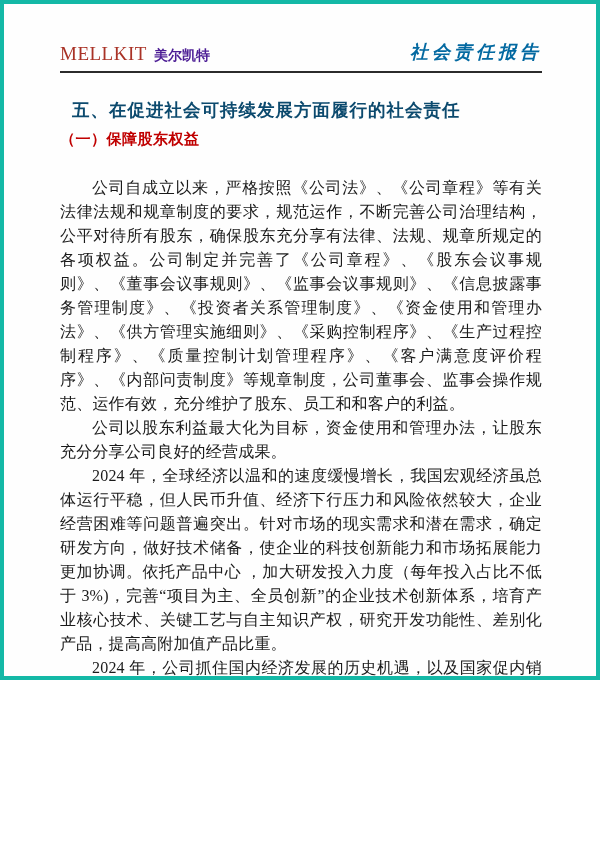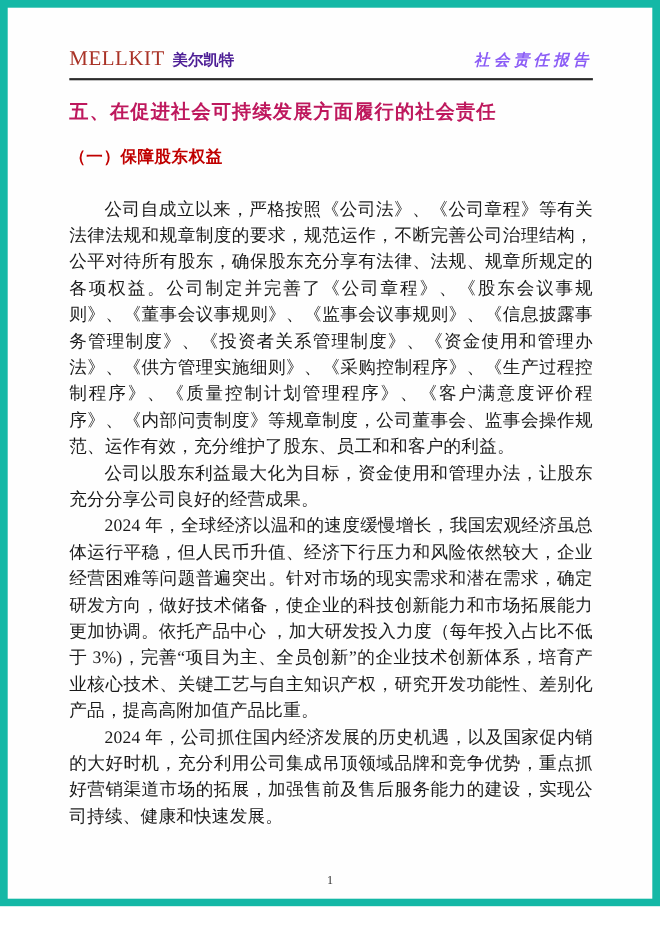--- a/index.html
+++ b/index.html
@@ -3,24 +3,24 @@
 <meta charset="utf-8">
 <style>
   html, body {
     margin: 0;
     padding: 0;
     background: #ffffff;
   }
   .page {
     position: relative;
     width: 600px;
-    height: 824px;
+    height: 680px;
     background: #fefefe;
     box-sizing: border-box;
-    border: 7px solid #14b8a6;
+    border: 4px solid #14b8a6;
     font-family: "Liberation Serif", "DejaVu Serif", serif;
     color: #1a1a1a;
     overflow: hidden;
   }
   .header {
     position: absolute;
     left: 56px;
     right: 54px;
     top: 36px;
   }
@@ -42,39 +42,39 @@
     font-size: 19px;
     letter-spacing: 0.5px;
     color: #a93226;
   }
   .logo-cjk {
     font-size: 14px;
     font-weight: 700;
     color: #4c1d95;
   }
   .doc-type {
-    font-size: 14px;
+    font-size: 18px;
     font-weight: bold;
     font-style: italic;
     letter-spacing: 4px;
-    color: #8b5cf6;
+    color: #0369a1;
     white-space: nowrap;
     padding-bottom: 1px;
   }
   .title {
     position: absolute;
     left: 56px;
     right: 54px;
     top: 82px;
-    margin: 0;
+    margin: 12px;
     font-family: "Liberation Sans", "DejaVu Sans", sans-serif;
     font-weight: bold;
     font-size: 17.5px;
     letter-spacing: 1px;
-    color: #be185d;
+    color: #0c4a6e;
   }
   .section-heading {
     position: absolute;
     left: 56px;
     right: 44px;
     top: 126px;
     margin: 0;
     font-family: "Liberation Sans", "DejaVu Sans", sans-serif;
     font-weight: bold;
     font-size: 15px;

